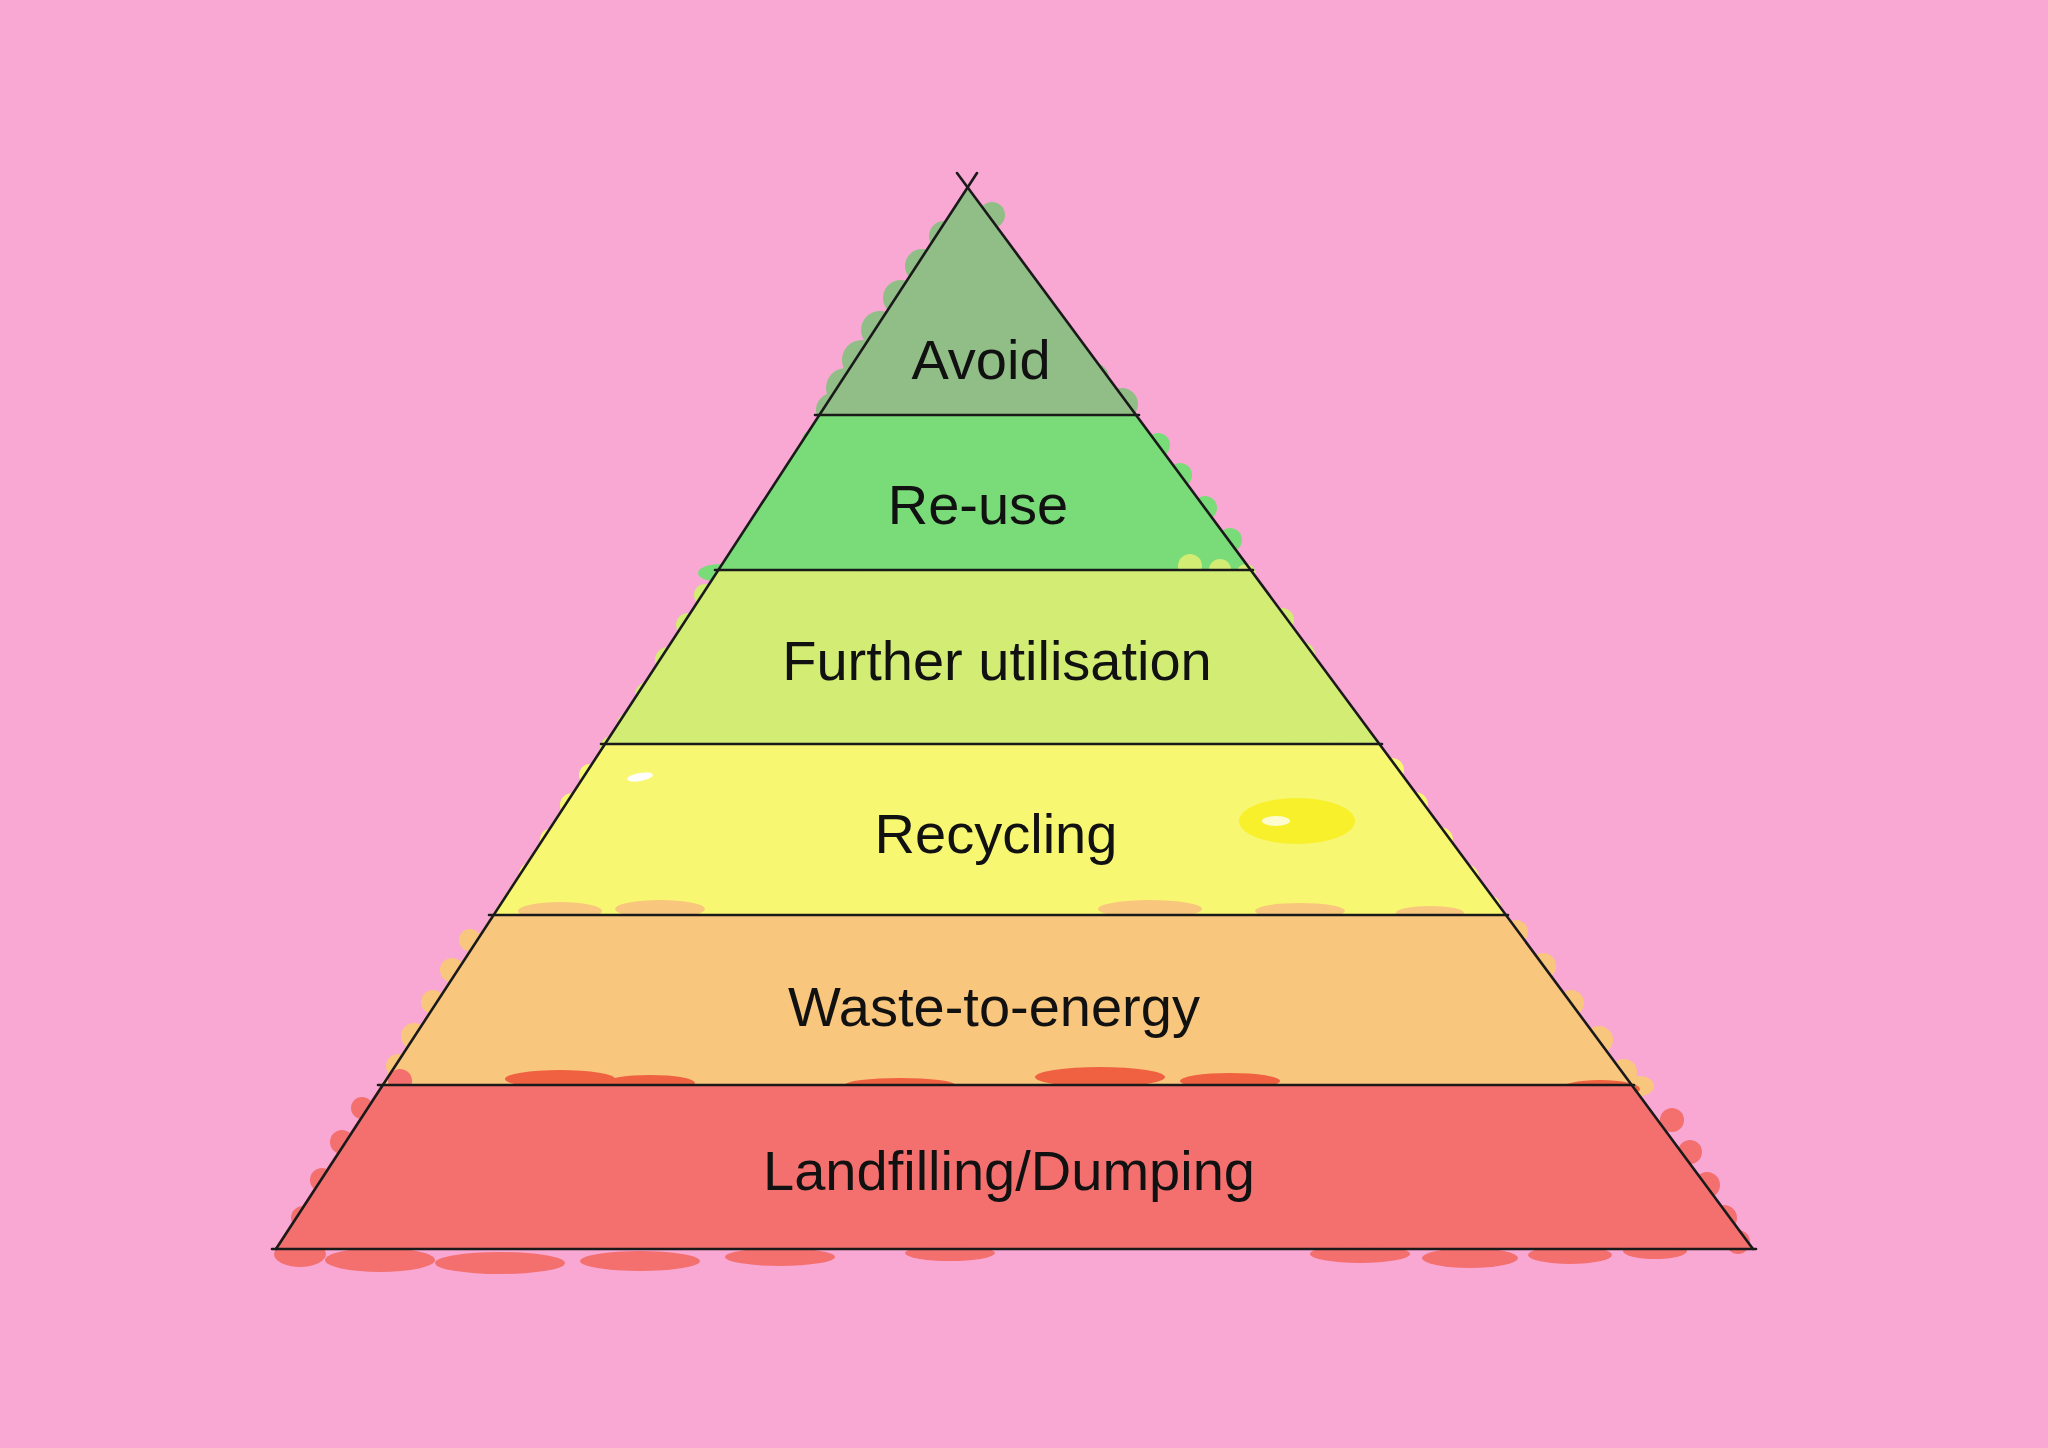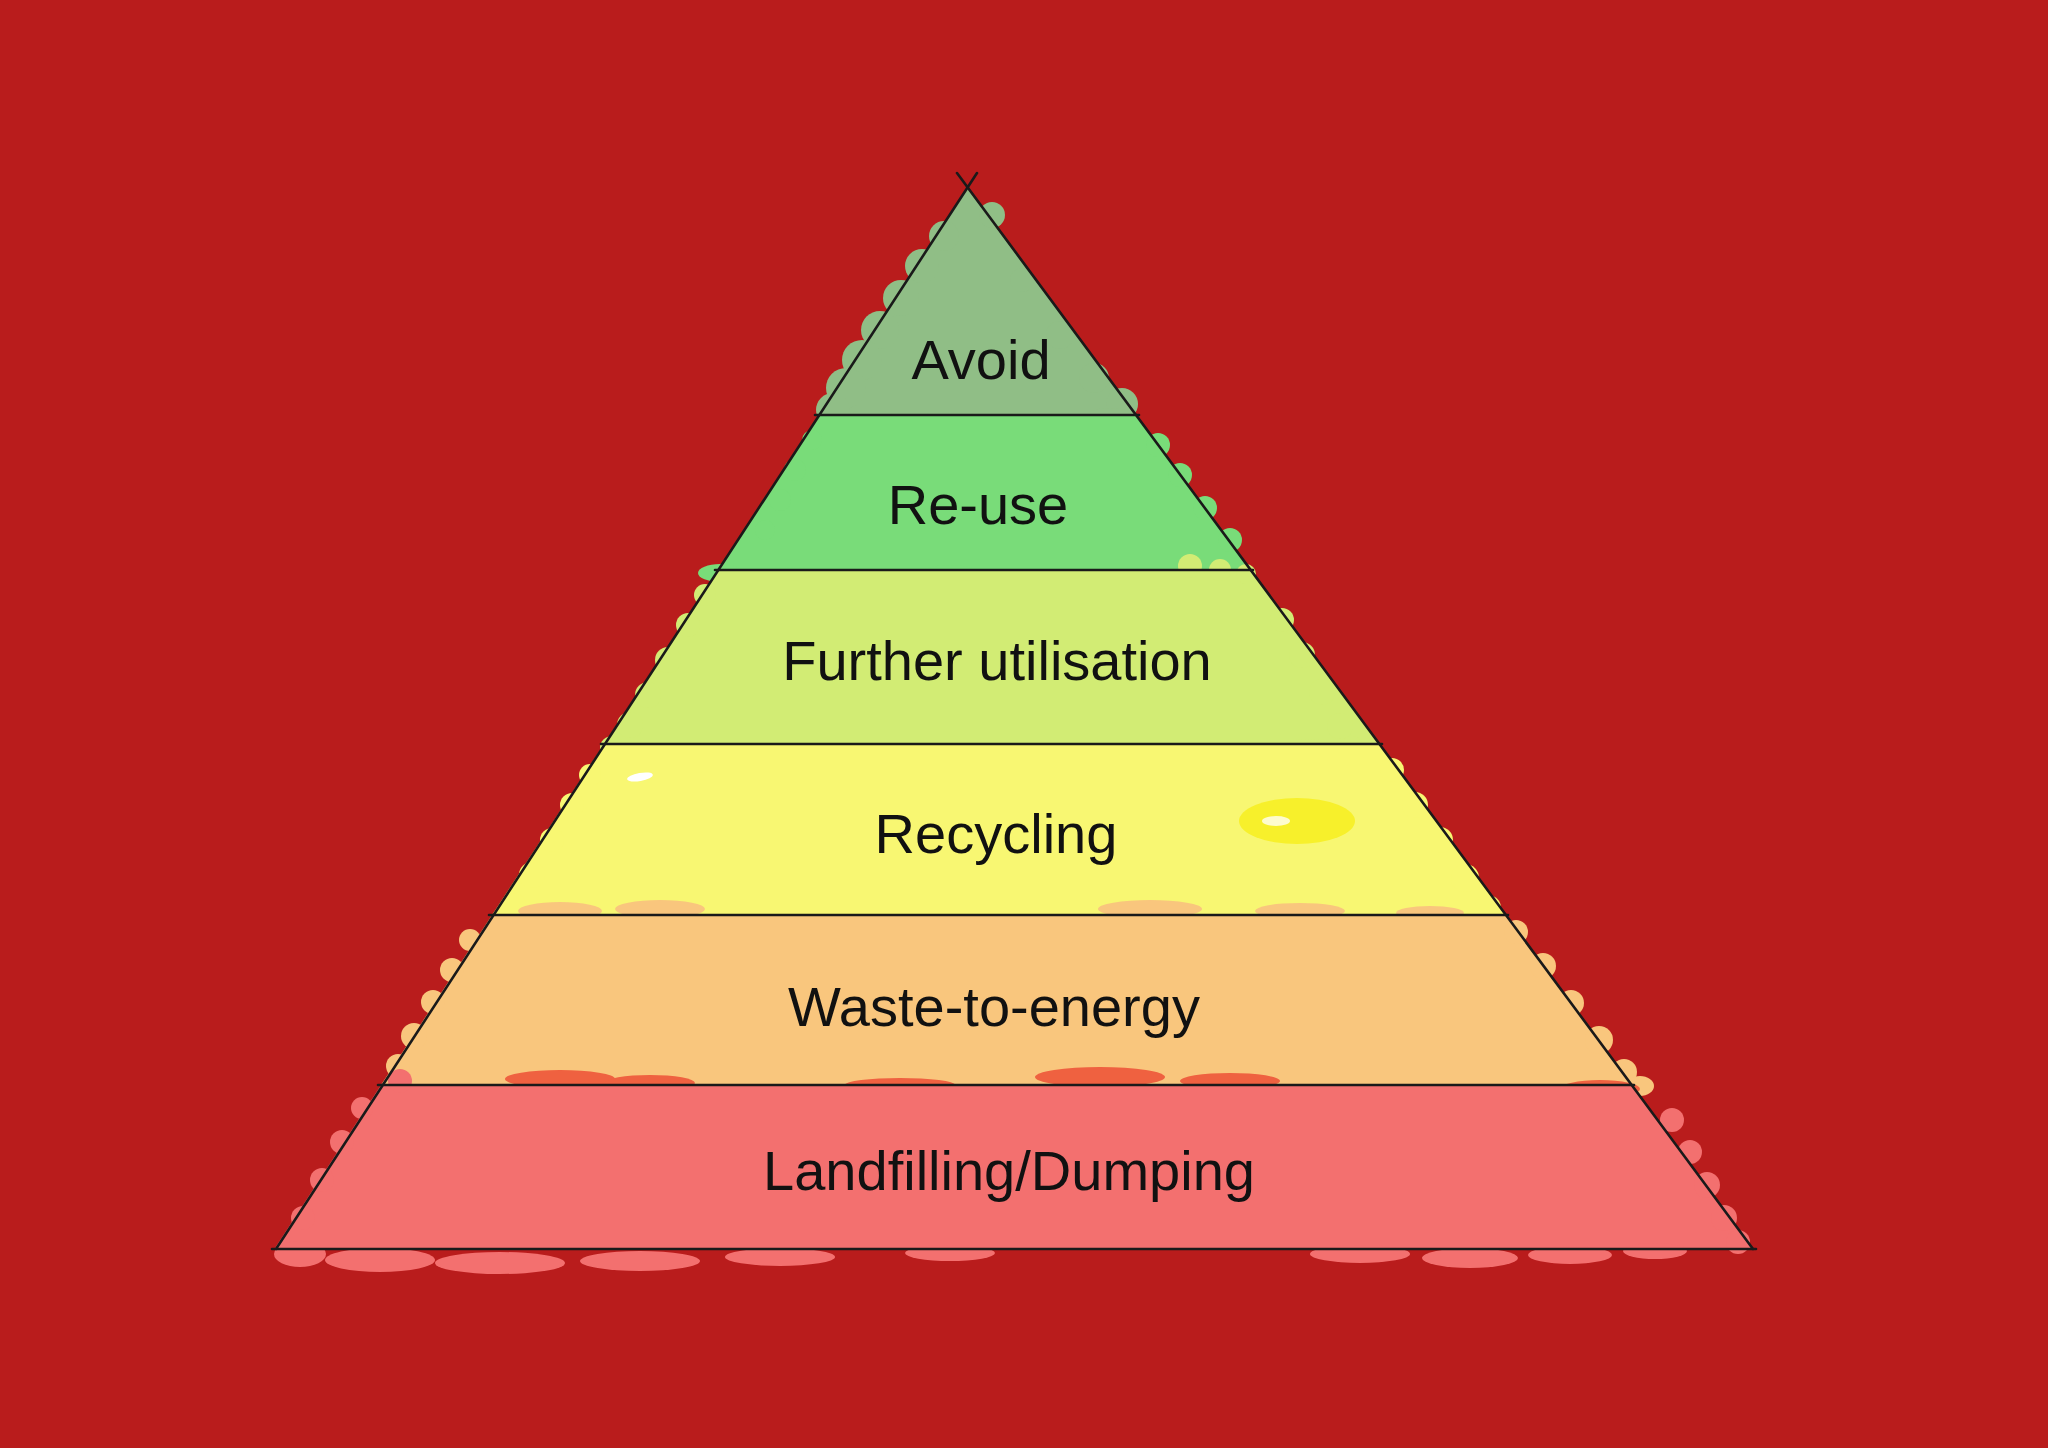--- a/index.html
+++ b/index.html
@@ -8,21 +8,21 @@
     width: 2048px;
     height: 1448px;
     background: #ffffff;
     overflow: hidden;
     font-family: "Liberation Sans", sans-serif;
   }
   .stage {
     position: relative;
     width: 2048px;
     height: 1448px;
-    background: #b91c1c;
+    background: #f9a8d4;
   }
   svg { display: block; }
   text {
     font-family: "Liberation Sans", sans-serif;
     font-size: 56px;
     text-anchor: middle;
   }
 </style>
 </head>
 <body>

